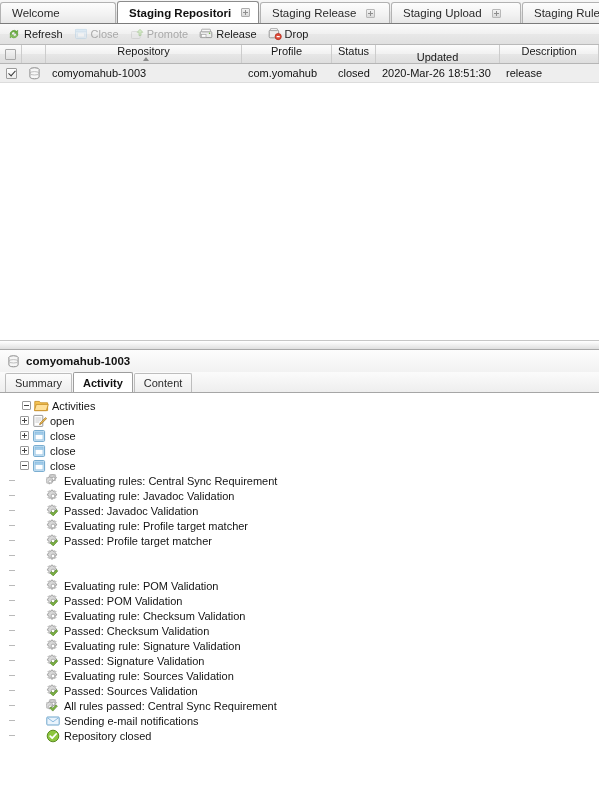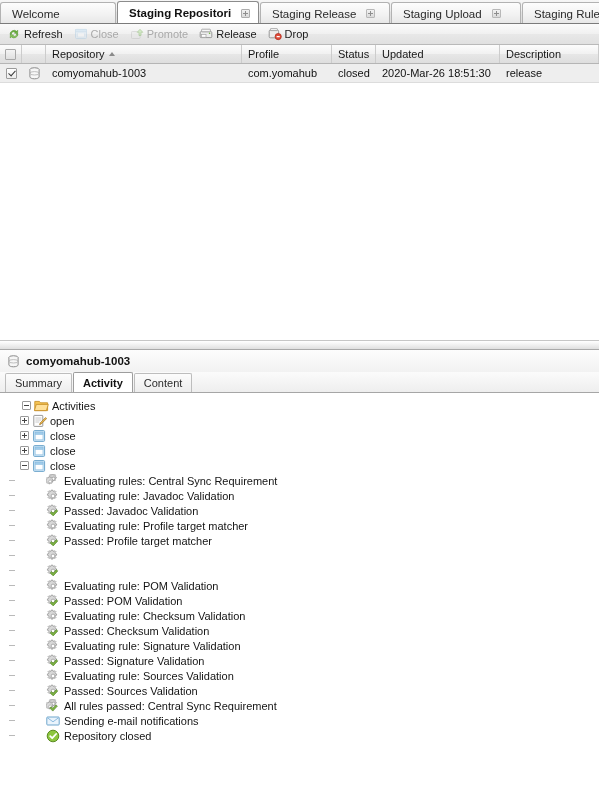--- a/index.html
+++ b/index.html
@@ -15,21 +15,21 @@
   }
   #app { position: relative; width: 599px; height: 800px; background: #fff; }
 
   
   .tabbar {
     position: relative;
     height: 24px;
     background: linear-gradient(to bottom, #f6f6f6 0%, #ececec 48%, #e2e2e2 52%, #dcdcdc 100%);
     border-bottom: 1px solid #7b7b7b;
     display: flex;
-    align-items: flex-start;
+    align-items: center;
     padding-left: 0px;
     overflow: hidden;
   }
   .tab {
     position: relative;
     height: 22px;
     margin-top: 2px;
     display: flex;
     align-items: center;
     padding: 0 6px 0 11px;
@@ -102,20 +102,21 @@
     color: #171717;
   }
   .gh-cell {
     display: flex; align-items: center;
     padding: 0 6px;
     border-right: 1px solid #cccccc;
     height: 100%;
     overflow: hidden;
     white-space: nowrap;
     cursor: default;
+    flex-direction: column;
   }
   .gh-cell.cb { padding: 0; justify-content: center; }
   .sort-arrow {
     margin-left: 4px; width: 0; height: 0;
     border-left: 3px solid transparent;
     border-right: 3px solid transparent;
     border-bottom: 4px solid #8a8a8a;
   }
   .grid-row {
     display: flex;
@@ -307,21 +308,21 @@
       <div class="gh-cell" style="width: 196px; flex: 0 0 196px;">
         <span>Repository</span>
         <span class="sort-arrow"></span>
       </div>
       <div class="gh-cell" style="width: 90px; flex: 0 0 90px;">
         <span>Profile</span>
       </div>
       <div class="gh-cell" style="width: 44px; flex: 0 0 44px;">
         <span>Status</span>
       </div>
-      <div class="gh-cell" style="width: 124px; flex: 0 0 124px;">
+      <div class="gh-cell" style="width: 124px; flex: 0 0 124px; justify-content: flex-end;">
         <span>Updated</span>
       </div>
       <div class="gh-cell" style="width: 99px; flex: 0 0 99px;">
         <span>Description</span>
       </div>
     </div>
 
   <div class="grid-body" id="gridbody">
       <div class="grid-row">
         <div class="gr-cell cb" style="width: 22px; flex: 0 0 22px;">

